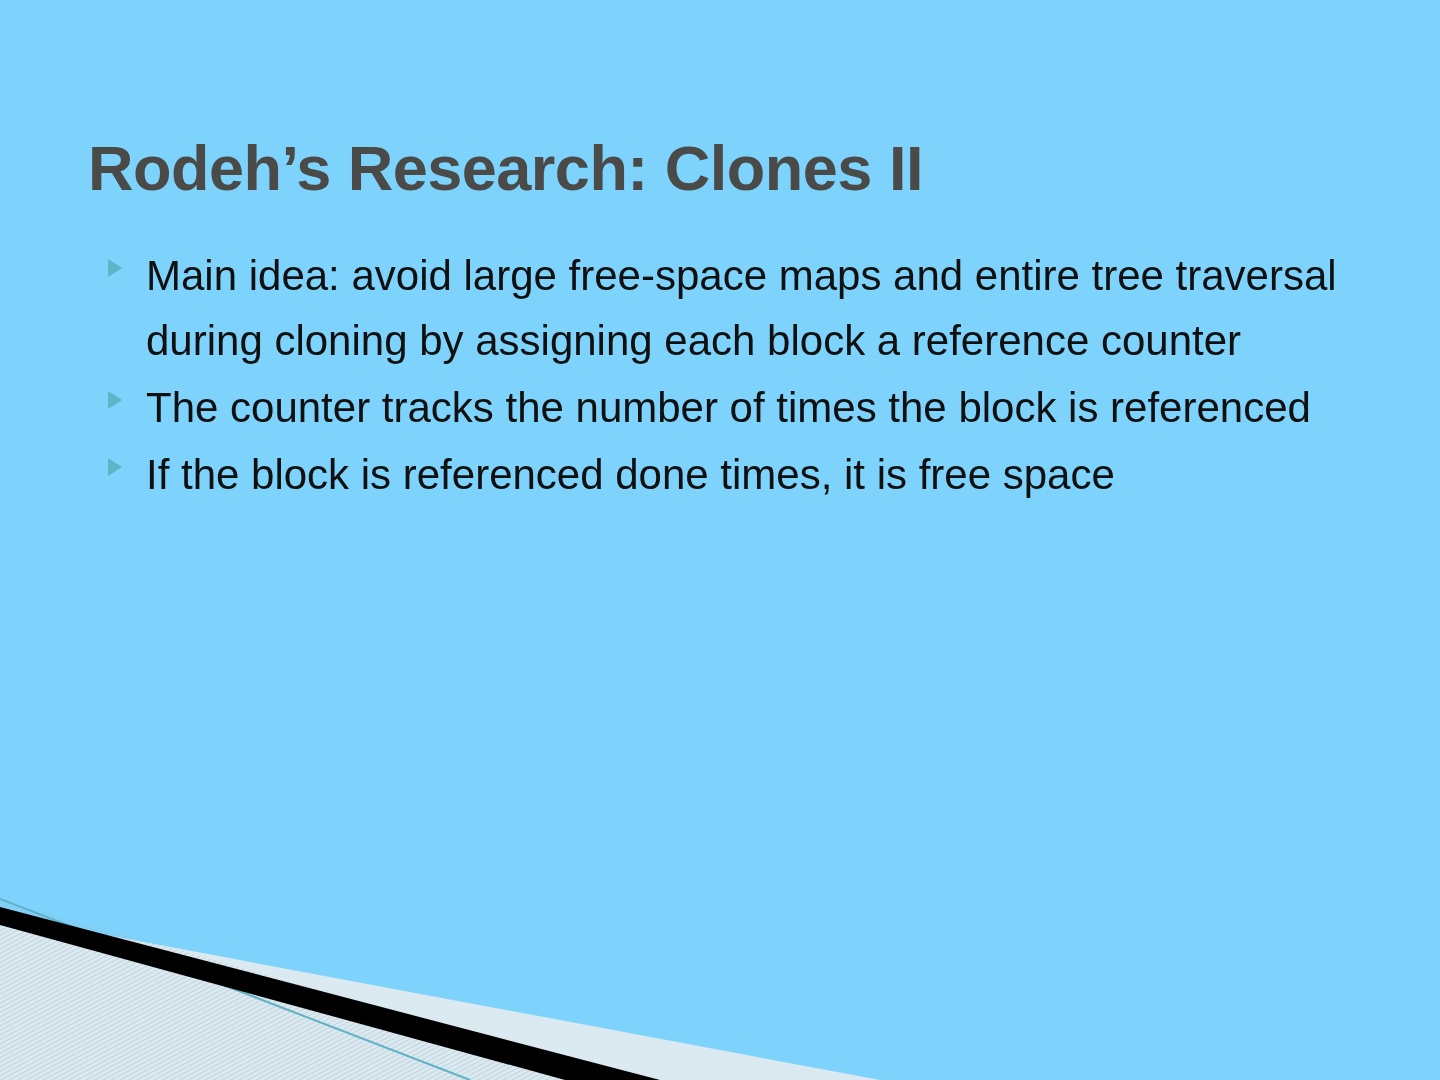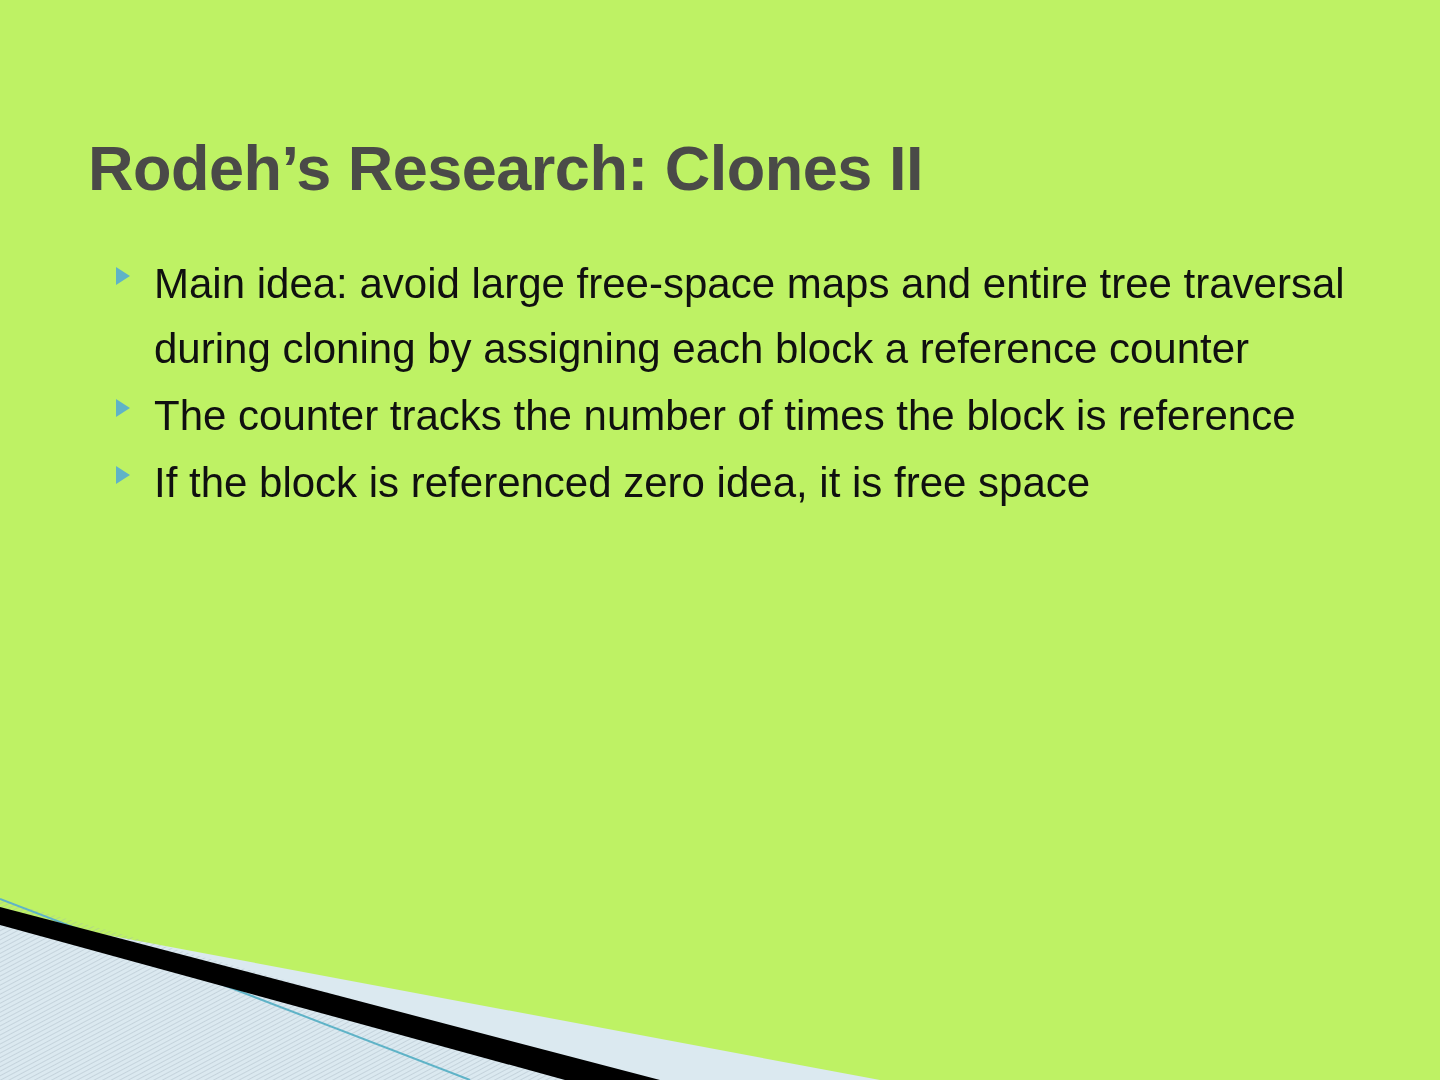--- a/index.html
+++ b/index.html
@@ -12,42 +12,42 @@
     background: #ffffff;
     font-family: "Liberation Sans", sans-serif;
     overflow: hidden;
     position: relative;
   }
   .slide {
     position: absolute;
     inset: 0;
     width: 1440px;
     height: 1080px;
-    background: #bef264;
+    background: #7dd3fc;
     overflow: hidden;
   }
   .slide-title {
     position: absolute;
     left: 88px;
     top: 92px;
     width: 1280px;
     font-size: 63px;
     font-weight: bold;
     color: #4a4a48;
     letter-spacing: -0.5px;
     line-height: 1.1;
     white-space: nowrap;
   }
   .body-list {
     position: absolute;
     left: 104px;
     top: 243px;
     width: 1240px;
     list-style: none;
-    margin: 8px;
+    margin: 0;
     padding: 0;
   }
   .bullet-item {
     position: relative;
     padding-left: 42px;
     font-size: 42px;
     line-height: 1.55;
     color: #101010;
     margin-bottom: 2px;
   }
@@ -82,25 +82,25 @@
 
   <h1 class="slide-title">Rodeh’s Research: Clones II</h1>
 
   <ul class="body-list">
     <li class="bullet-item">
       <span class="bullet-marker"></span>
       <span>Main idea: avoid large free-space maps and entire tree traversal during cloning by assigning each block a reference counter</span>
     </li>
     <li class="bullet-item">
       <span class="bullet-marker"></span>
-      <span>The counter tracks the number of times the block is reference</span>
+      <span>The counter tracks the number of times the block is referenced</span>
     </li>
     <li class="bullet-item">
       <span class="bullet-marker"></span>
-      <span>If the block is referenced zero idea, it is free space</span>
+      <span>If the block is referenced done times, it is free space</span>
     </li>
   </ul>
 
   <div class="corner-deco">
     <svg width="880" height="195" viewBox="0 0 880 195" xmlns="http://www.w3.org/2000/svg">
       <defs>
         <pattern id="hatch" width="4" height="4" patternUnits="userSpaceOnUse" patternTransform="rotate(62)">
           <line x1="0" y1="0" x2="0" y2="4" stroke="#9fb0bb" stroke-width="1"></line>
         </pattern>
       </defs>

